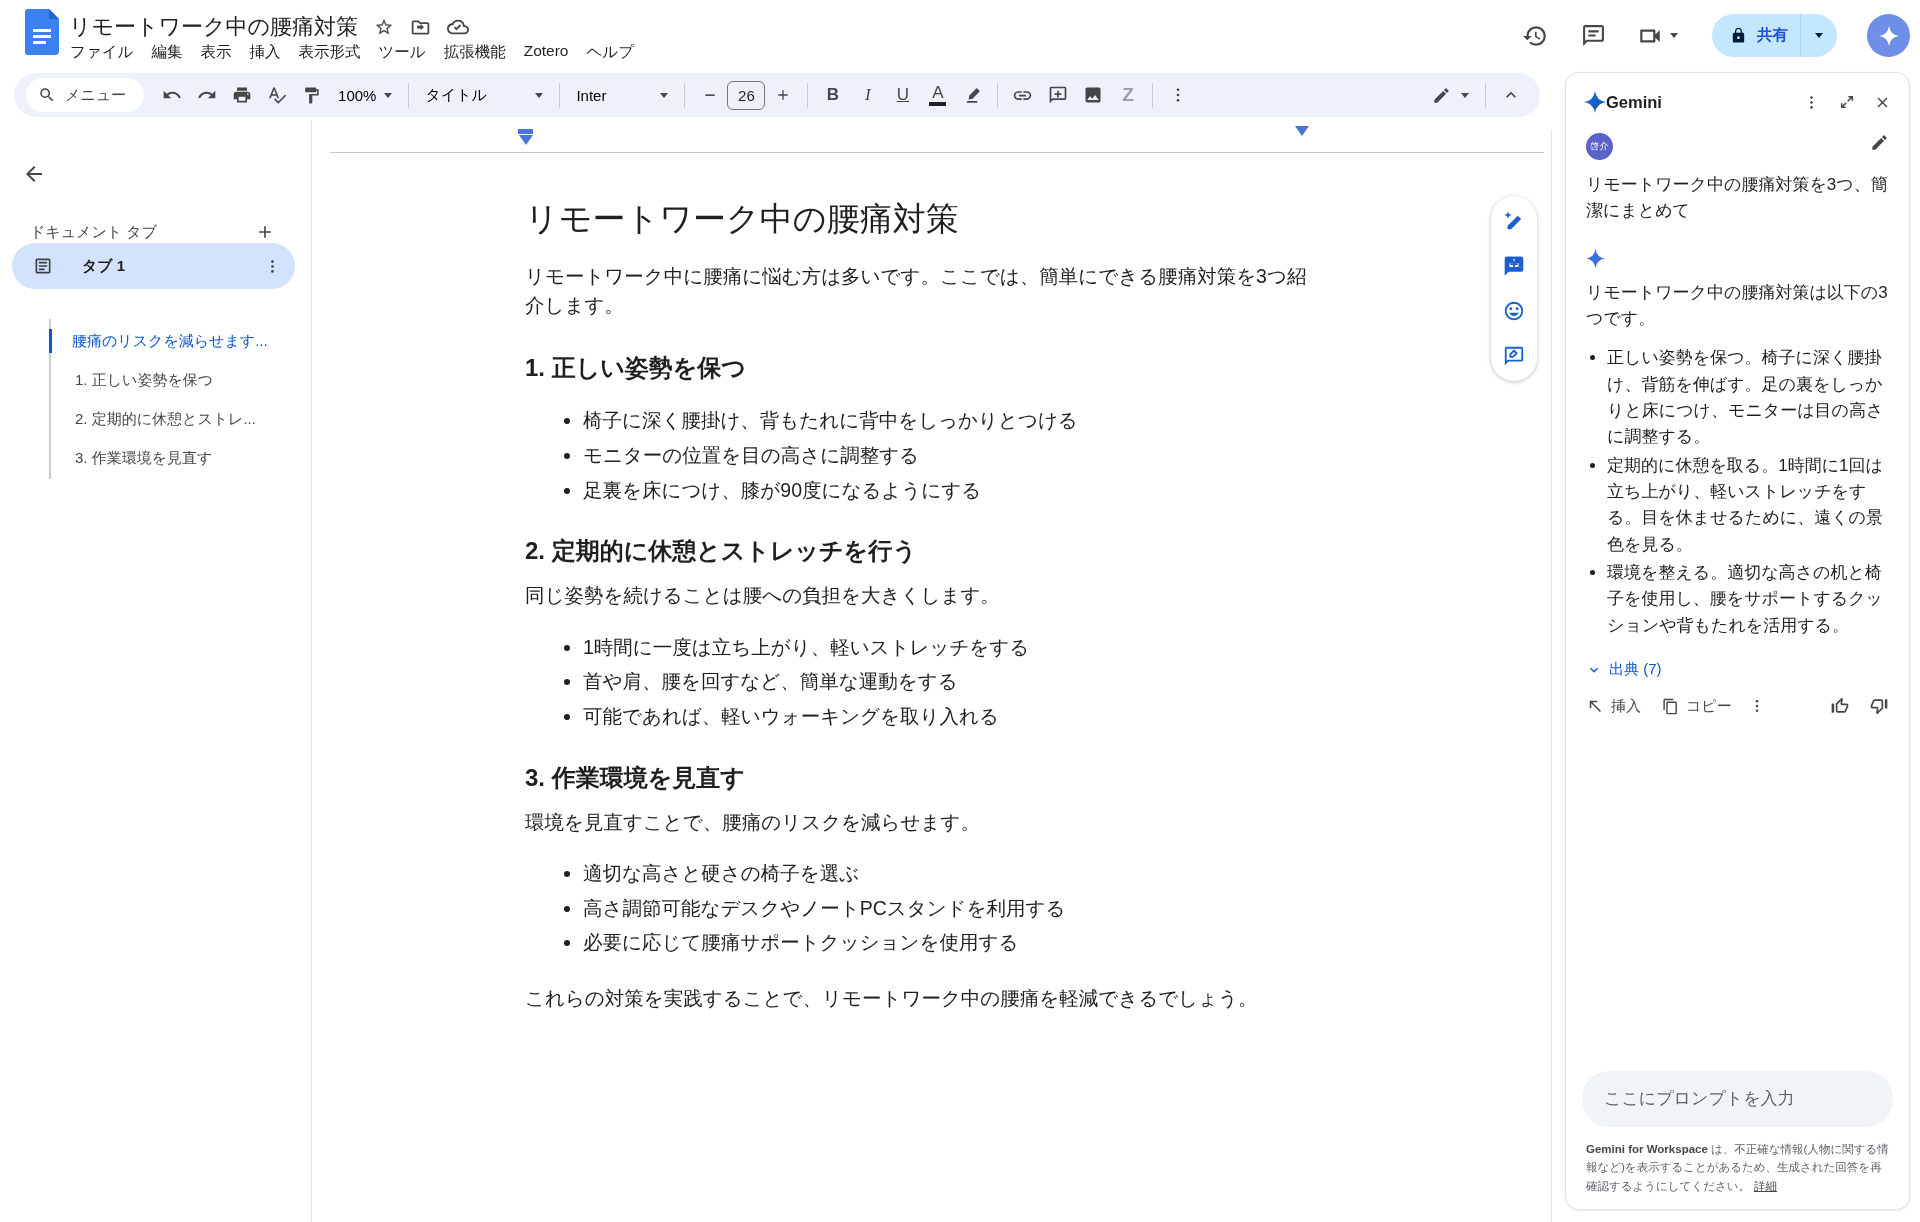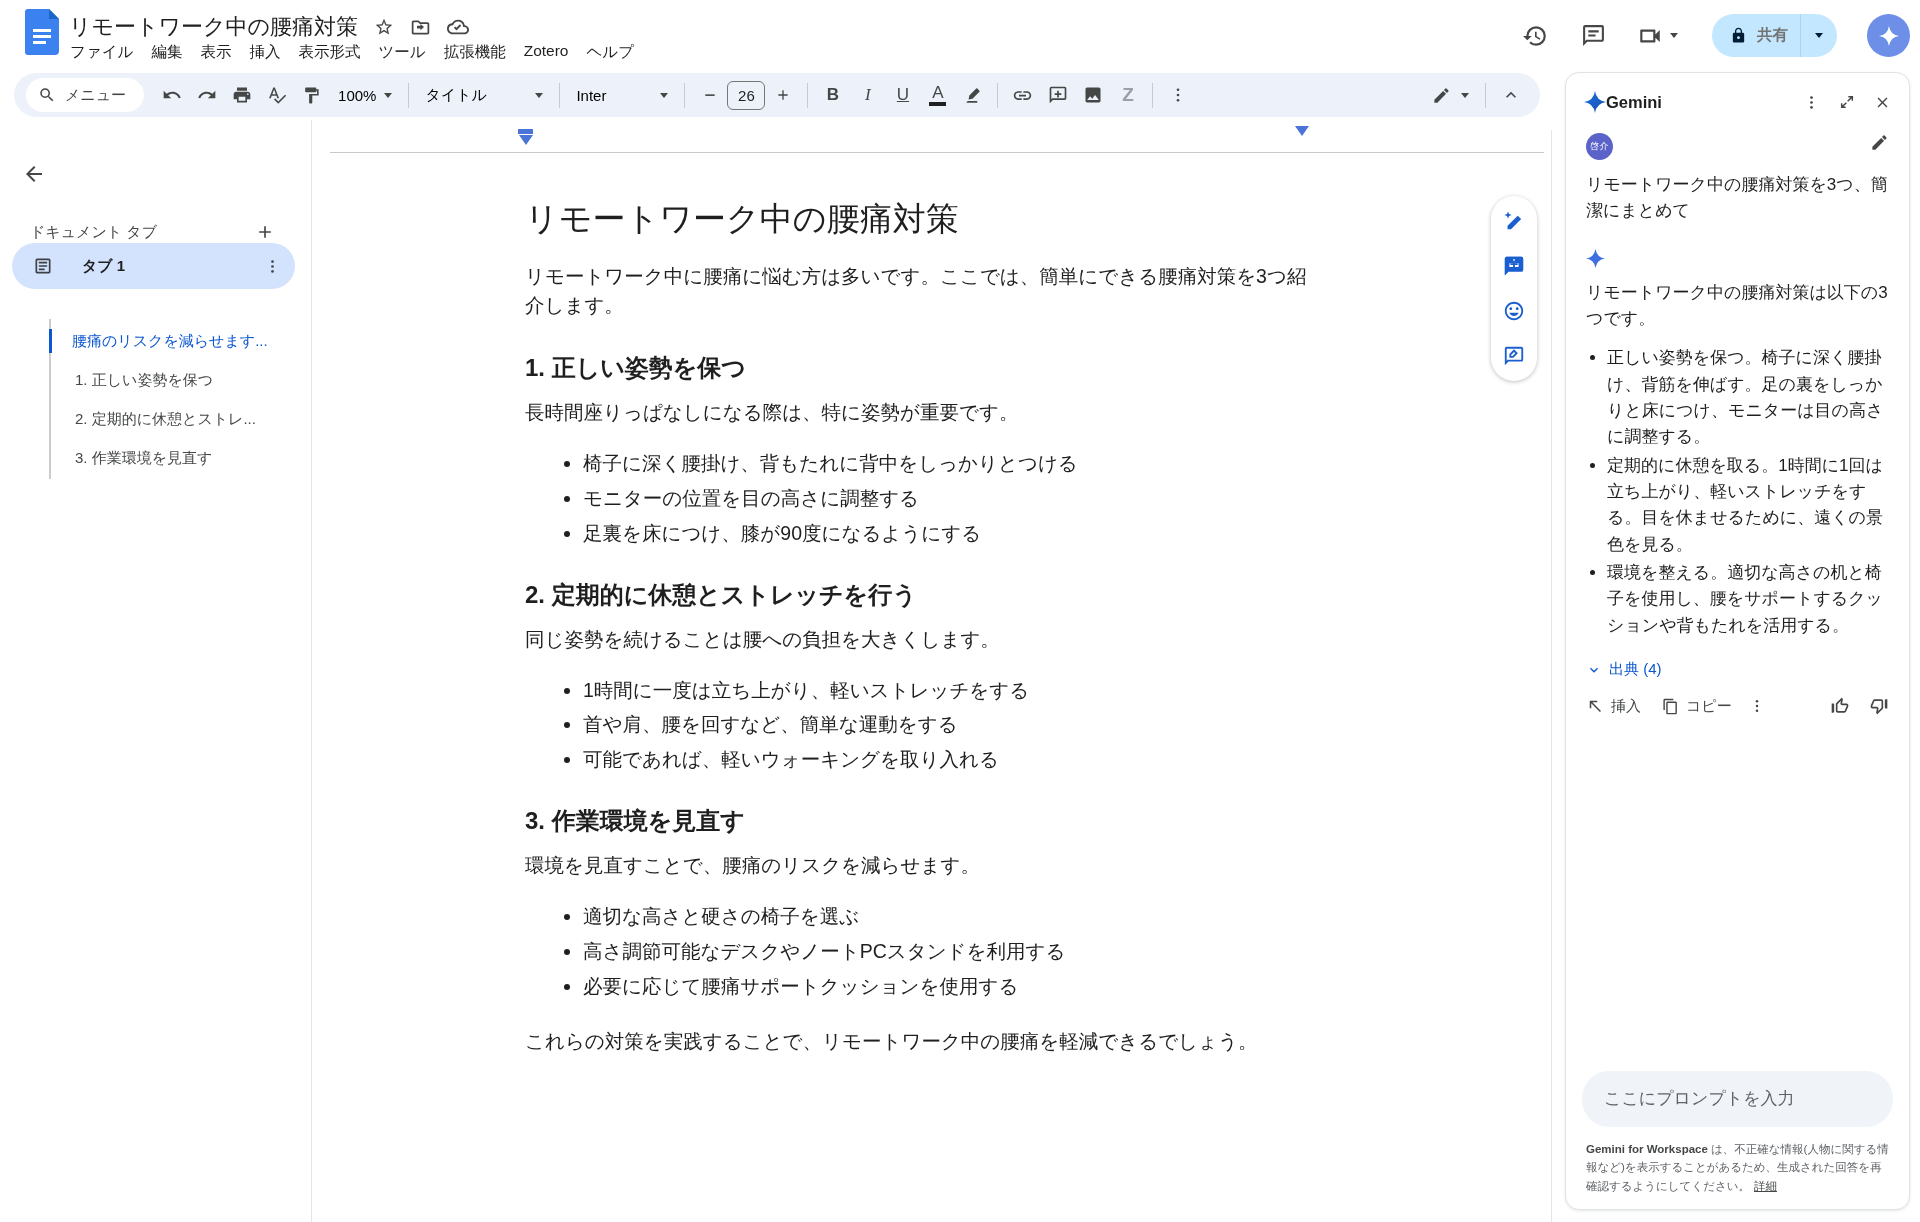--- a/index.html
+++ b/index.html
@@ -14,21 +14,21 @@
   
   #docs-logo{position:absolute;left:25px;top:9px}
   #title-row{position:absolute;left:69px;top:12px;display:flex;align-items:center;gap:16px}
   #doc-title{font-size:22px;color:#1f1f1f;white-space:nowrap}
   .hdr-ico{color:#444746}
   #menu-row{position:absolute;left:61px;top:40px;display:flex}
   .menu-item{padding:2px 9px;font-size:15.5px;color:#1f1f1f;border-radius:6px;cursor:default;white-space:nowrap}
   #header-right{position:absolute;top:14px;right:10px;display:flex;align-items:center;gap:30px}
   .hr-btn{width:28px;height:28px}
   #videocall-group{display:flex;align-items:center;gap:7px}
-  #share-button{display:flex;align-items:center;height:43px;background:#c2e7ff;border-radius:22px;color:#737373;margin-left:4px}
+  #share-button{display:flex;align-items:center;height:43px;background:#c2e7ff;border-radius:22px;color:#1d4ed8;margin-left:4px}
   #share-main{display:flex;align-items:center;gap:10px;padding:0 12px 0 18px;height:100%}
   #share-label{font-size:15.5px;font-weight:600}
   #share-divider{width:1px;height:43px;background:#a8d4f5}
   #share-caret{padding:0 14px;height:100%;display:flex;align-items:center}
   #avatar-spark{width:43px;height:43px;border-radius:50%;background:#6d8fe8;display:flex;align-items:center;justify-content:center}
 
   
   #toolbar{position:absolute;left:14px;top:73px;width:1526px;height:44px;background:#edf2fa;border-radius:22px;
     display:flex;align-items:center;padding:0 12px;box-sizing:border-box}
   #search-pill{display:flex;align-items:center;gap:9px;background:#fff;border-radius:17px;height:34px;padding:0 18px 0 12px;
@@ -362,21 +362,20 @@
       <div class="outline-item">3. 作業環境を見直す</div>
     </div>
   </div>
 </div>
 
 <div id="doc-content">
   <h1 id="doc-heading-title">リモートワーク中の腰痛対策</h1>
   <p class="doc-p doc-intro">リモートワーク中に腰痛に悩む方は多いです。ここでは、簡単にできる腰痛対策を3つ紹介します。</p>
 
   <h2 class="doc-h">1. 正しい姿勢を保つ</h2>
-  <p class="doc-p">長時間座りっぱなしになる際は、特に姿勢が重要です。</p>
   <ul class="doc-ul">
     <li>椅子に深く腰掛け、背もたれに背中をしっかりとつける</li>
     <li>モニターの位置を目の高さに調整する</li>
     <li>足裏を床につけ、膝が90度になるようにする</li>
   </ul>
 
   <h2 class="doc-h">2. 定期的に休憩とストレッチを行う</h2>
   <p class="doc-p">同じ姿勢を続けることは腰への負担を大きくします。</p>
   <ul class="doc-ul">
     <li>1時間に一度は立ち上がり、軽いストレッチをする</li>
@@ -478,21 +477,21 @@
     <ul id="gp-bullets" class="gp-text">
       <li>正しい姿勢を保つ。椅子に深く腰掛け、背筋を伸ばす。足の裏をしっかりと床につけ、モニターは目の高さに調整する。</li>
       <li>定期的に休憩を取る。1時間に1回は立ち上がり、軽いストレッチをする。目を休ませるために、遠くの景色を見る。</li>
       <li>環境を整える。適切な高さの机と椅子を使用し、腰をサポートするクッションや背もたれを活用する。</li>
     </ul>
 
     <div id="gp-sources">
       <svg width="16" height="16" viewBox="0 0 24 24" fill="#0b57d0">
           <path d="M7.41 8.59 12 13.17l4.59-4.58L18 10l-6 6-6-6z"></path>
         </svg>
-      <span>出典 (4)</span>
+      <span>出典 (7)</span>
     </div>
 
     <div id="gp-actions">
       <span class="gp-act">
         <svg width="18" height="18" viewBox="0 0 24 24" fill="#444746">
             <path d="M5 15h2V8.41L18.59 20 20 18.59 8.41 7H15V5H5v10z"></path>
           </svg>
         <span>挿入</span>
       </span>
       <span class="gp-act" style="margin-left:12px">

